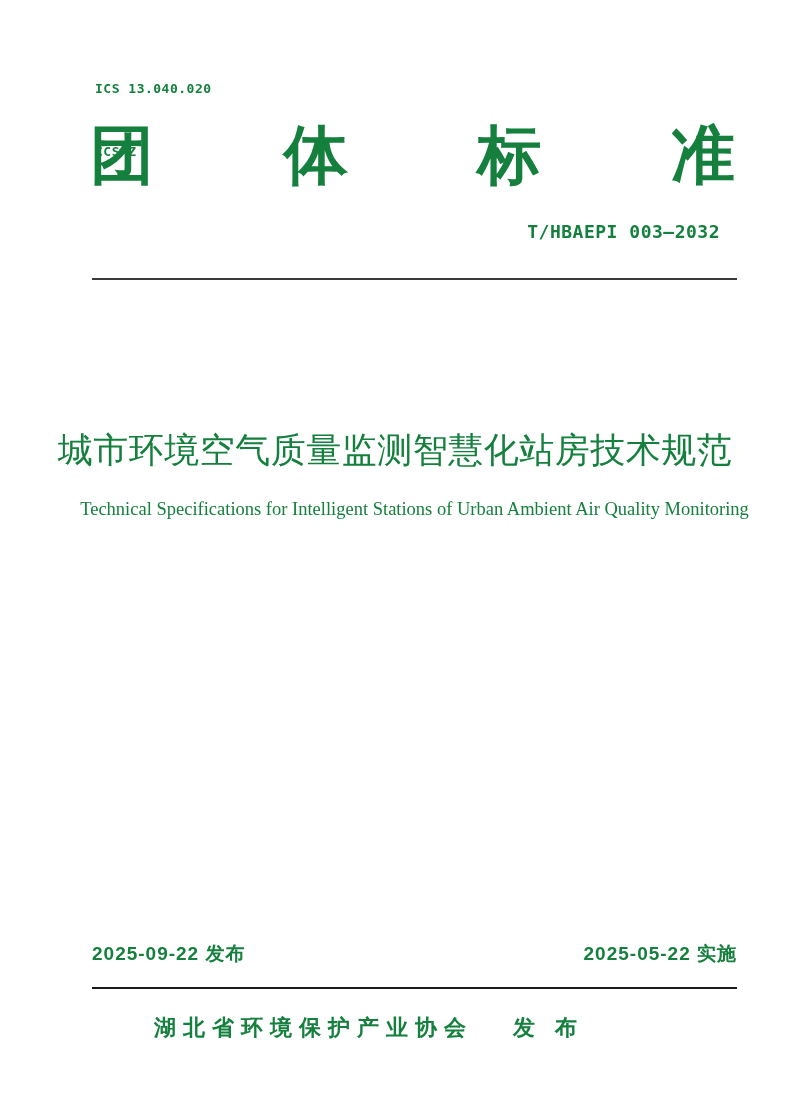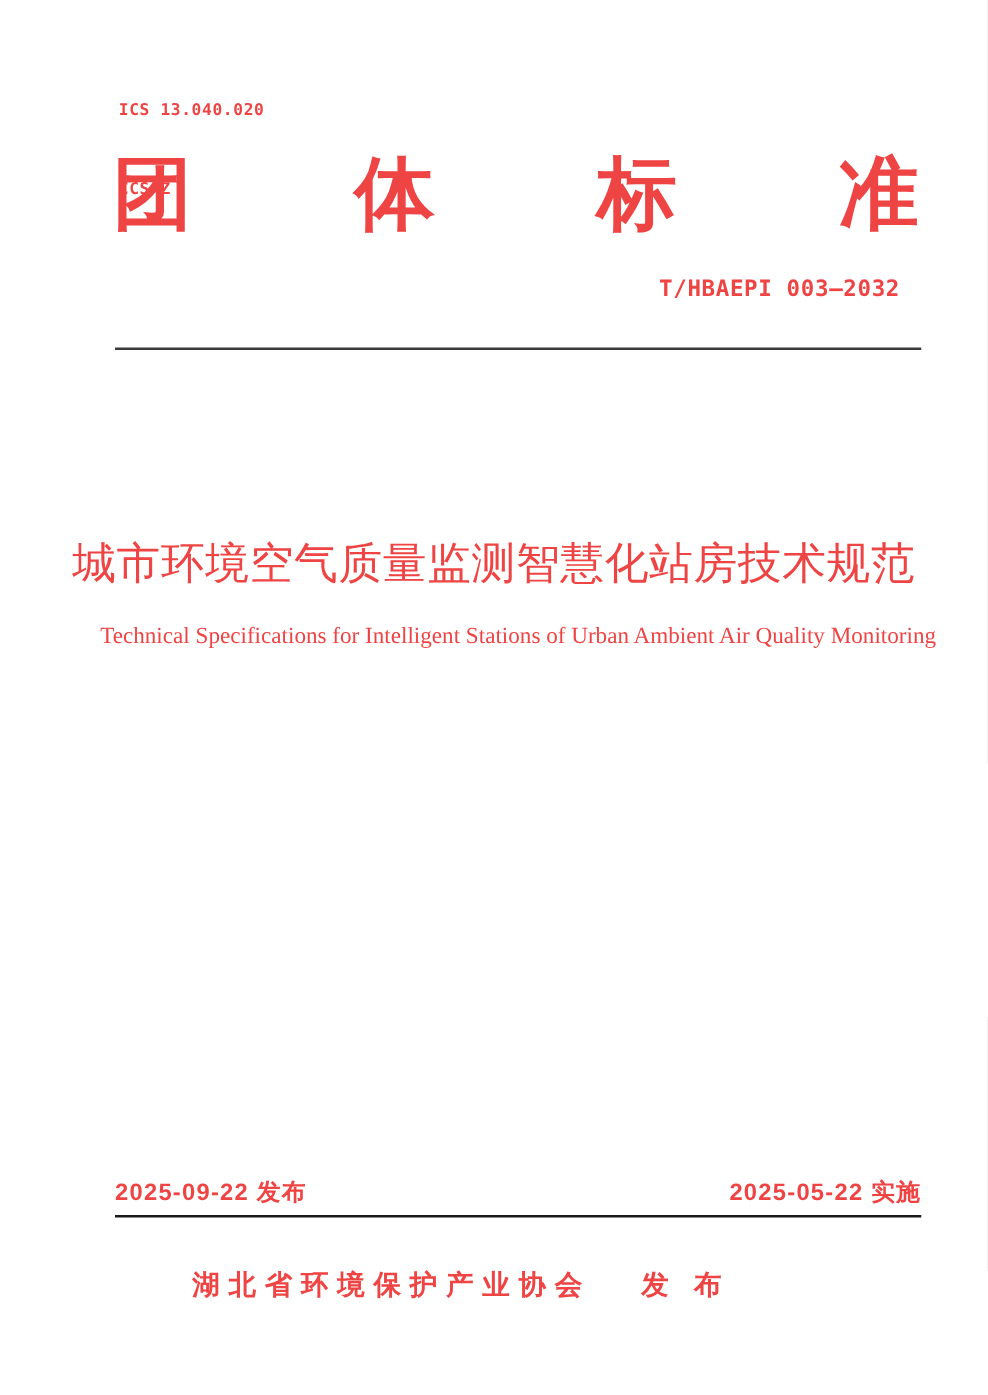--- a/index.html
+++ b/index.html
@@ -4,21 +4,21 @@
 <style>
   * { margin: 0; padding: 0; box-sizing: border-box; }
   html, body { background: #e8e8e8; }
   .page {
     position: relative;
     width: 790px;
     height: 1116px;
     margin: 0 auto;
     background: #ffffff;
     font-family: "Liberation Sans", sans-serif;
-    color: #ef4444;
+    color: #15803d;
     overflow: hidden;
   }
   .ics-block {
     position: absolute;
     left: 95px;
     top: 36px;
     font-family: "DejaVu Sans Mono", monospace;
     font-size: 13px;
     font-weight: 600;
     line-height: 21px;
@@ -82,21 +82,21 @@
     left: 92px;
     top: 941px;
     width: 645px;
     display: flex;
     justify-content: space-between;
     align-items: baseline;
     font-size: 19px;
     font-weight: 600;
     letter-spacing: 1px;
     border-bottom: 2px solid #1a1a1a;
-    padding-bottom: 5px;
+    padding-bottom: 20px;
   }
   .publisher-line {
     position: absolute;
     left: 0;
     top: 1013px;
     width: 738px;
     text-align: center;
     font-size: 22px;
     font-weight: 700;
   }

